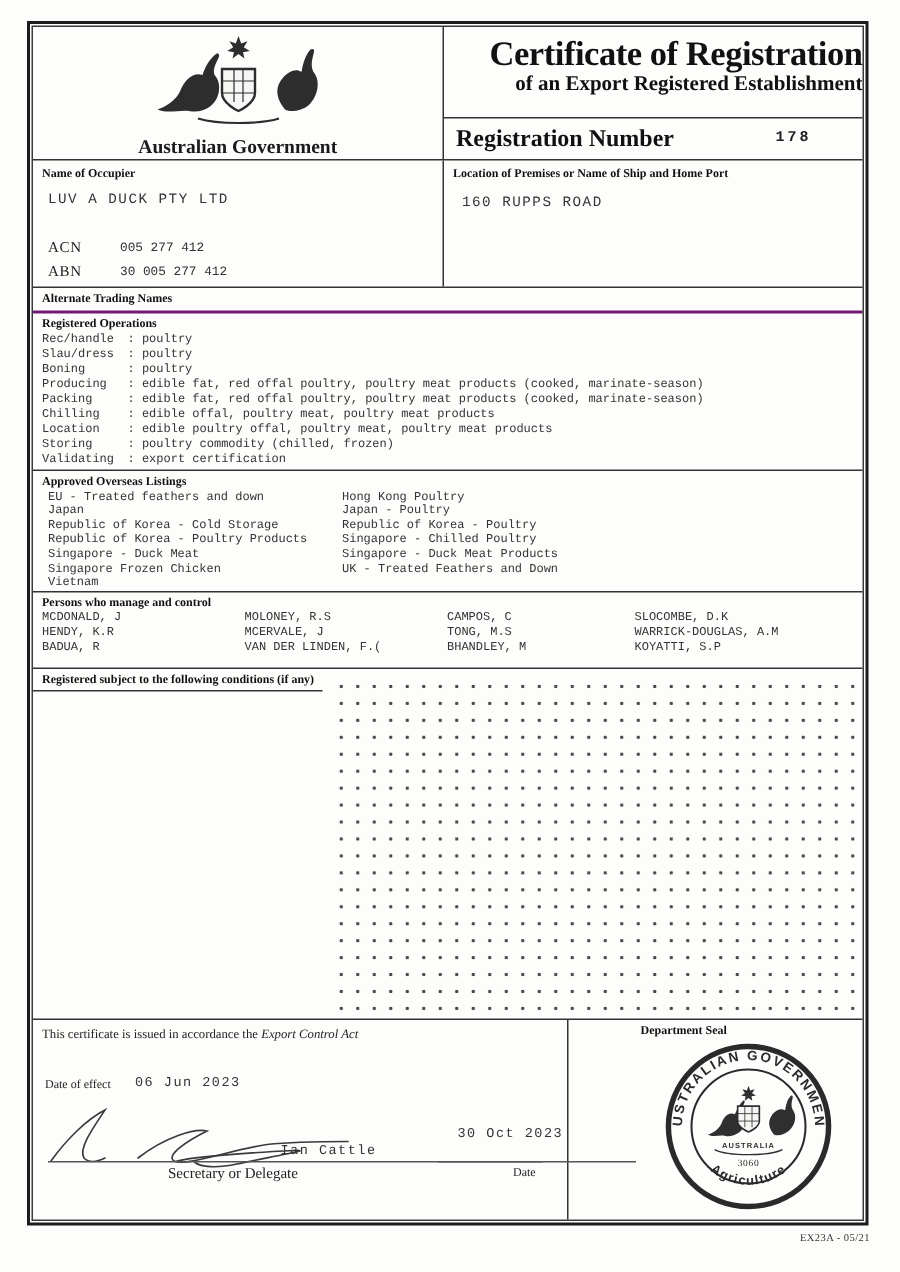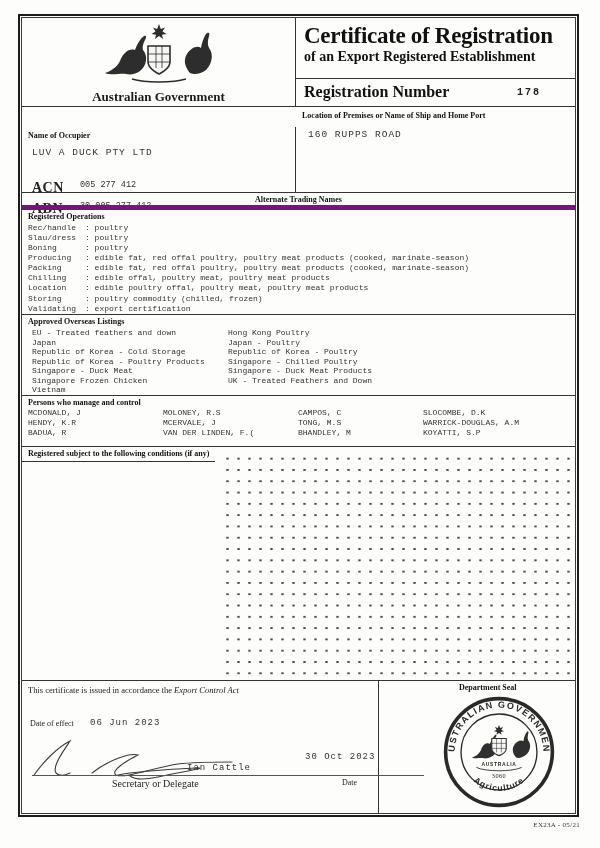--- a/index.html
+++ b/index.html
@@ -9,42 +9,42 @@
   .frame { position:absolute; left:18px; top:14px; width:561px; height:803px; border:2.5px solid #1c1c1c; }
   .frame-inner { position:absolute; inset:1px; border:1px solid #3a3a3a; display:flex; flex-direction:column; }
 
   .slabel { font-weight:bold; font-size:8px; color:#111; }
   .mono { font-family:"Liberation Mono","DejaVu Sans Mono",monospace; color:#333; white-space:pre; }
 
   
   .row-header { height:93px; display:flex; border-bottom:1px solid #333; }
   .cell-arms { width:274px; border-right:1.5px solid #333; display:flex; flex-direction:column; align-items:center; justify-content:center; padding-top:4px; }
   .agency-name { font-weight:bold; font-size:13px; color:#1a1a1a; margin-top:1px; }
-  .cell-title { flex:1; display:flex; flex-direction:column; }
+  .cell-title { flex:1; display:flex; flex-direction:column;text-align:right; }
   .title-block { padding:6px 0 2px 8px; flex:1; }
   .cert-title { font-weight:bold; font-size:23px; letter-spacing:-0.3px; color:#111; line-height:1.05; }
   .cert-subtitle { font-weight:bold; font-size:14px; color:#111; margin-top:1px; }
   .reg-strip { border-top:1.5px solid #333; height:28px; display:flex; align-items:center; padding-left:8px; }
   .reg-label { font-weight:bold; font-size:16px; color:#111; }
   .reg-num { font-family:"Liberation Mono","DejaVu Sans Mono",monospace; font-size:10px; font-weight:bold; letter-spacing:2px; color:#222; margin-left:auto; margin-right:34px; }
 
   
   .row-occ { height:86px; display:flex; border-bottom:1.5px solid #333; }
-  .occ-left { width:274px; border-right:1.5px solid #333; padding:4px 6px;margin-top:20px; }
+  .occ-left { width:274px; border-right:1.5px solid #333; padding:4px 6px; }
   .occ-name { font-size:9.5px; letter-spacing:1px; margin-top:7px; padding-left:4px; }
   .idrow { font-size:8.5px; padding-left:4px; display:flex; }
-  .idrow .idlabel { font-family:"Liberation Serif",serif; font-weight:bold; font-size:14px; color:#222; width:48px; letter-spacing:0.5px; }
+  .idrow .idlabel { font-family:"Liberation Serif",serif; font-weight:normal; font-size:10px; color:#222; width:48px; letter-spacing:0.5px; }
   .idrow-acn { margin-top:22px; }
   .idrow-abn { margin-top:5px; }
   .occ-right { flex:1; padding:4px 6px; }
   .addr { font-size:9.5px; letter-spacing:1px; margin-left:6px; line-height:12.5px; }
   .addr-first { margin-top:9px; }
 
   
-  .row-alt { height:17px; border-bottom:5px solid #701a75; padding:2px 6px;text-align:center; }
+  .row-alt { height:17px; border-bottom:2px solid #701a75; padding:2px 6px; }
 
   
   .row-ops { height:105px; border-bottom:1px solid #333; padding:2px 6px; }
   .ops-rows { margin-top:2px; }
   .op-row { font-family:"Liberation Mono","DejaVu Sans Mono",monospace; font-size:8px; line-height:10.1px; color:#333; white-space:pre; }
   .op-row .op { display:inline-block; width:57px; }
   .op-row .colon::before { content:": "; }
 
   
   .row-listings { height:81px; border-bottom:1px solid #333; padding:2px 6px; }
@@ -75,21 +75,21 @@
   .doe-value { position:absolute; top:37px; left:68px; font-size:9px; letter-spacing:1px; }
   .sig-line { position:absolute; top:94px; left:10px; width:330px; border-top:1px solid #555; }
   .sig-name { position:absolute; top:82px; left:165px; font-size:9px; letter-spacing:1px; }
   .sig-label { position:absolute; top:97px; left:90px; font-size:10px; color:#222; }
   .sig-squiggle { position:absolute; top:50px; left:4px; }
   .sigdate-value { position:absolute; top:71px; left:283px; font-size:9px; letter-spacing:1px; }
   .sigdate-line { position:absolute; top:94px; left:270px; width:132px; border-top:1px solid #555; }
   .sigdate-label { position:absolute; top:97px; left:320px; font-size:8px; color:#222; }
 
   .bottom-right { width:152px; display:flex; flex-direction:column; }
-  .seal-label { padding:2px 4px;margin-left:32px; }
+  .seal-label { padding:2px 4px; }
   .seal-wrap { display:flex; justify-content:center; margin-top:1px; }
 
   .form-code { position:absolute; top:821px; right:20px; font-size:7px; color:#333; letter-spacing:0.3px; }
 </style>
 </head>
 <body>
 
 <div class="page">
   <div class="frame">
     <div class="frame-inner">

